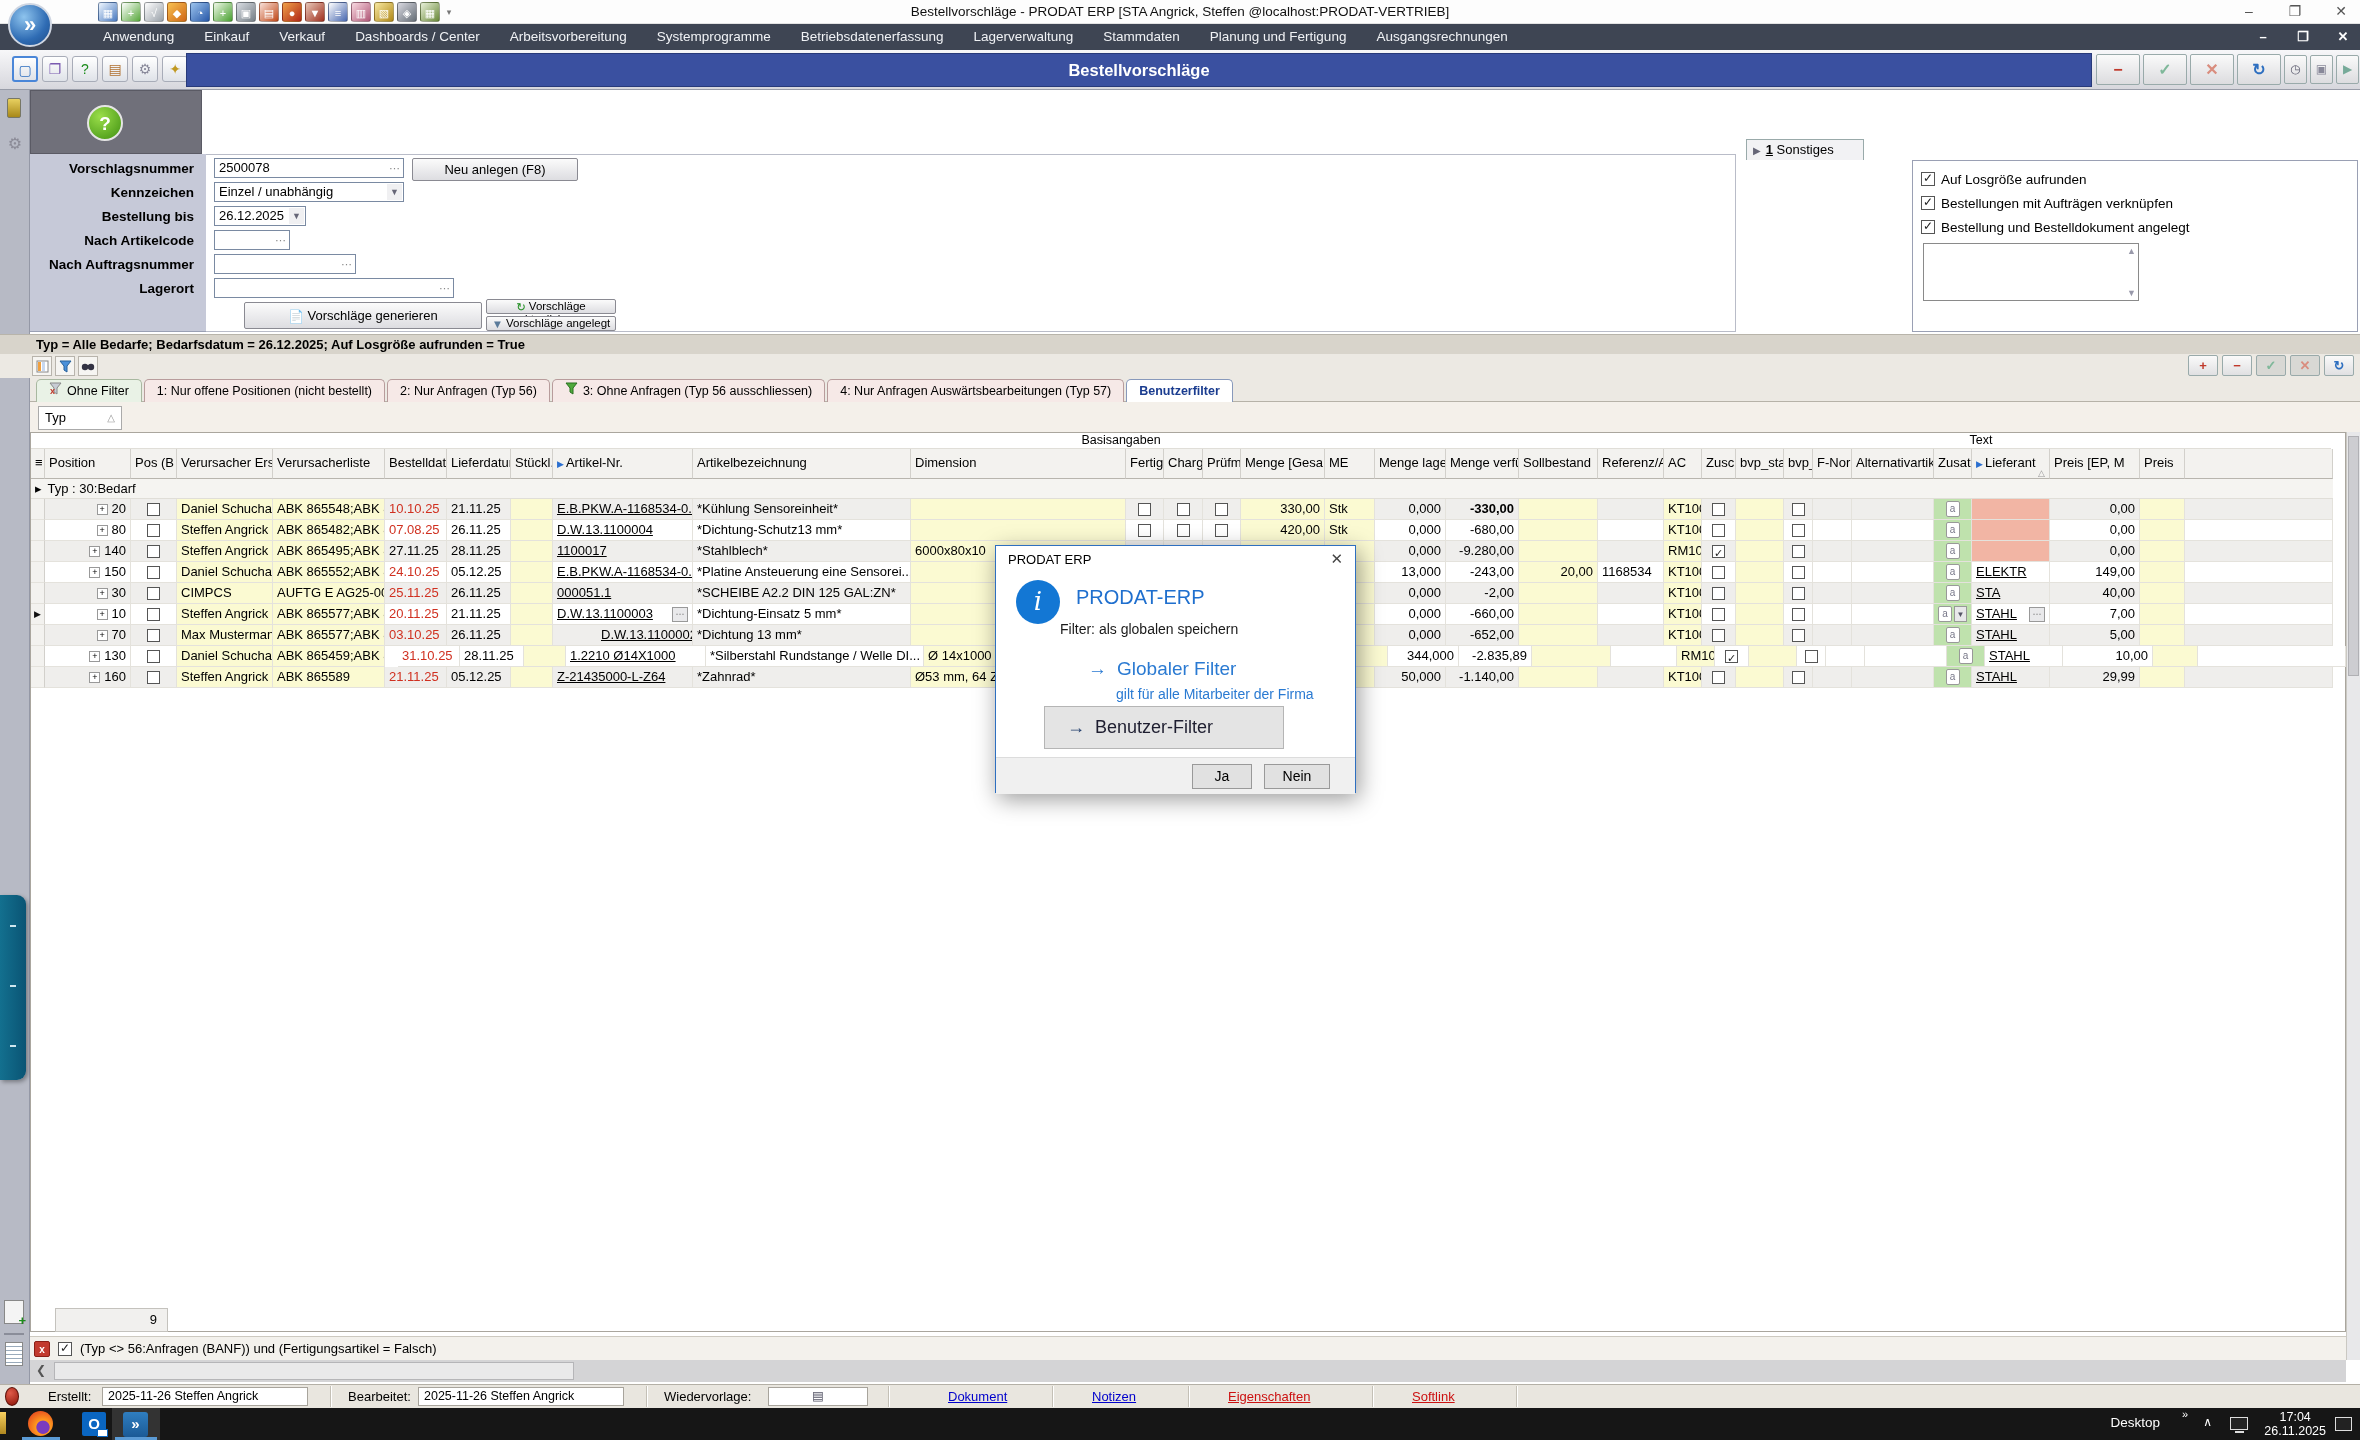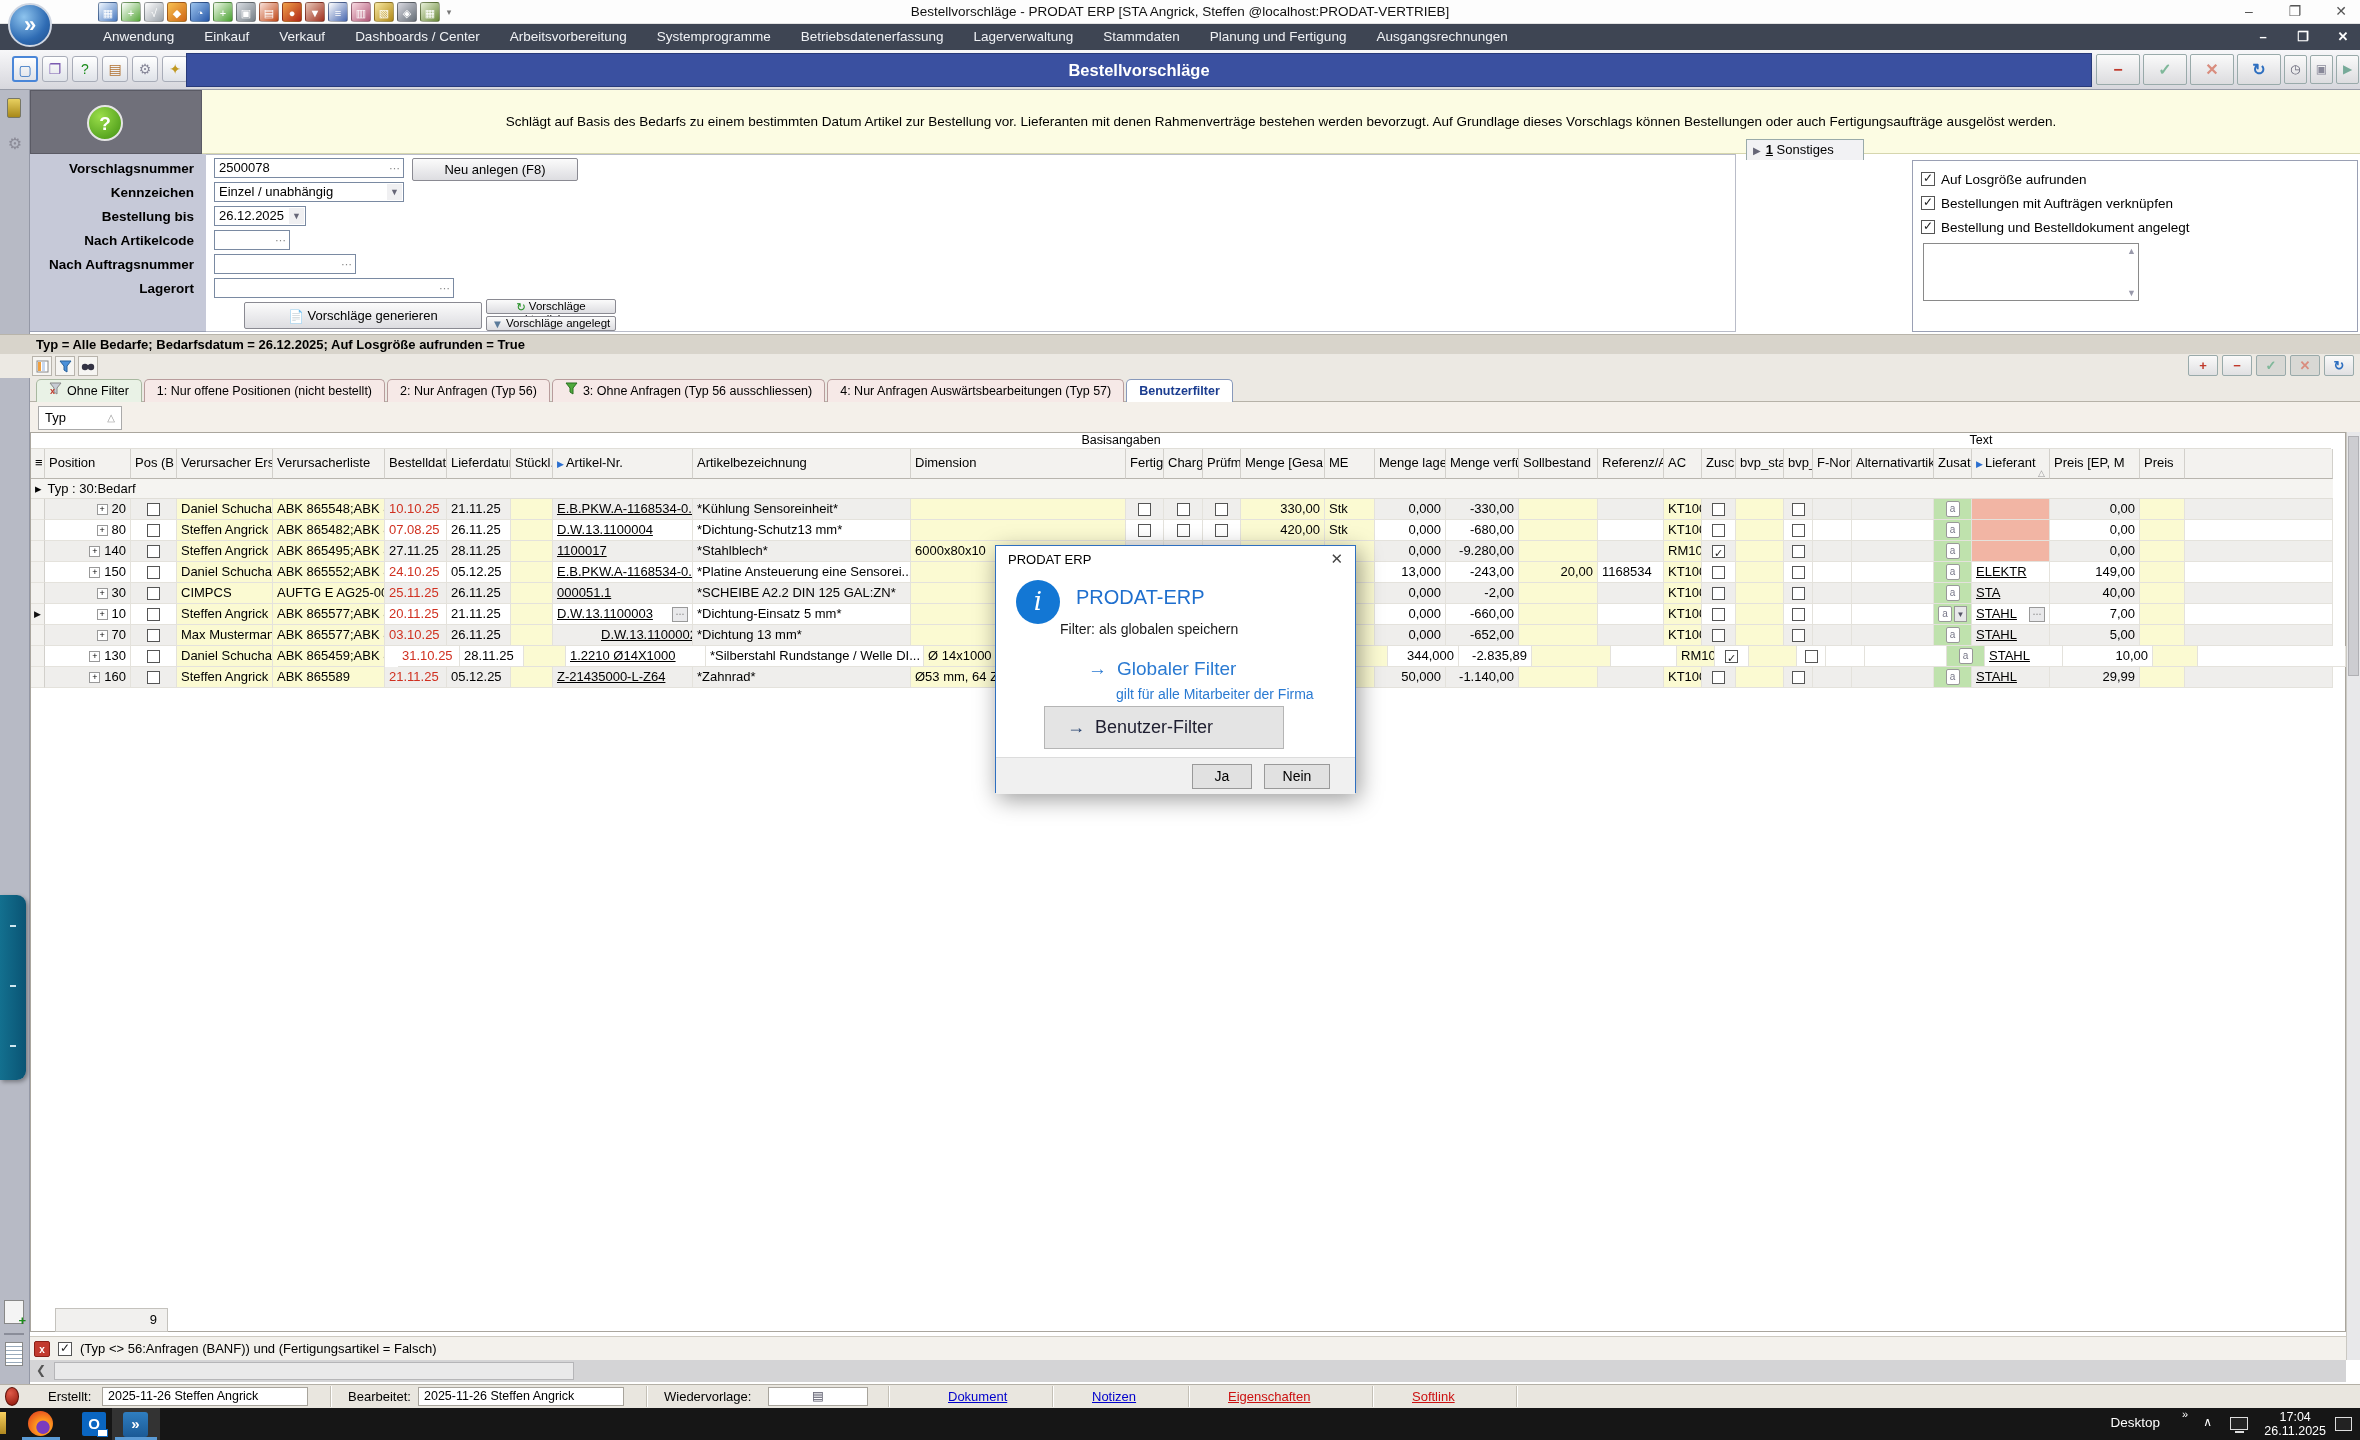--- a/index.html
+++ b/index.html
@@ -294,21 +294,20 @@
         <i style="top:150px"></i>
     </div>
     <div class="rail-doc"></div>
     <div class="rail-sep"></div>
     <div class="rail-list"></div>
   </div>
 
   <div class="help-panel">
     <div class="help-circle">?</div>
   </div>
-  <div class="banner">Schlägt auf Basis des Bedarfs zu einem bestimmten Datum Artikel zur Bestellung vor. Lieferanten mit denen Rahmenverträge bestehen werden bevorzugt. Auf Grundlage dieses Vorschlags können Bestellungen oder auch Fertigungsaufträge ausgelöst werden.</div>
 
   <div class="form-labelcol"></div>
   <div class="form-panel"></div>
   <div class="form-rows" id="formrows">
       <div class="frow">
         <span class="flabel">Vorschlagsnummer</span>
         <div class="ffield" style="width: 190px;">2500078<span class="fdots">⋯</span></div>
       </div>
       <div class="frow">
         <span class="flabel">Kennzeichen</span>
@@ -515,21 +514,21 @@
           </span>
           <span class="gcell y ar" style="width: 84px;">
             <span>330,00</span>
           </span>
           <span class="gcell y" style="width: 50px;">
             <span>Stk</span>
           </span>
           <span class="gcell n ar" style="width: 71px;">
             <span>0,000</span>
           </span>
-          <span class="gcell n ar" style="width: 73px;">
+          <span class="gcell n ar" style="width: 73px; font-weight: bold;">
             <span>-330,00</span>
           </span>
           <span class="gcell y ar" style="width: 79px;">
             <span></span>
           </span>
           <span class="gcell n" style="width: 66px;">
             <span></span>
           </span>
           <span class="gcell y" style="width: 38px;">
             <span>KT1001</span>

